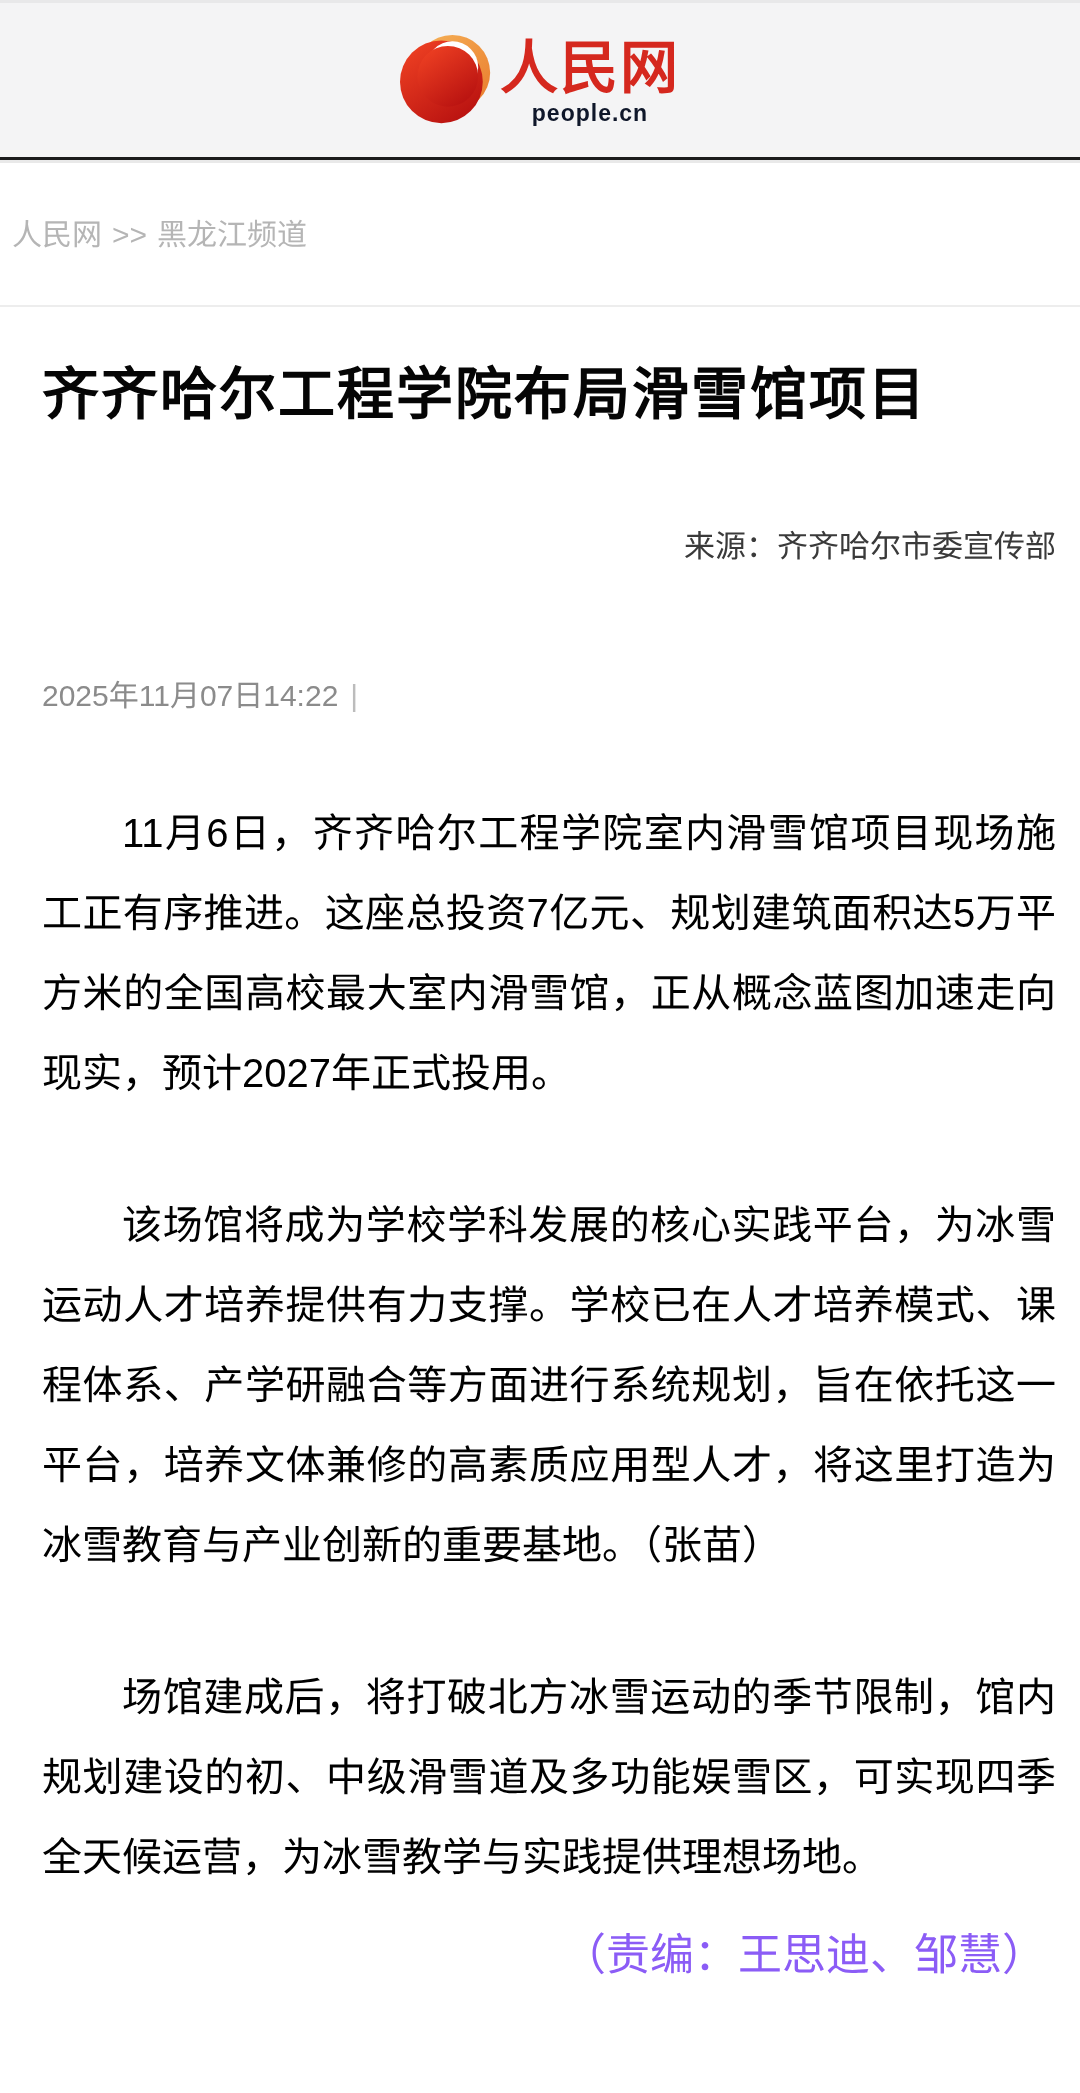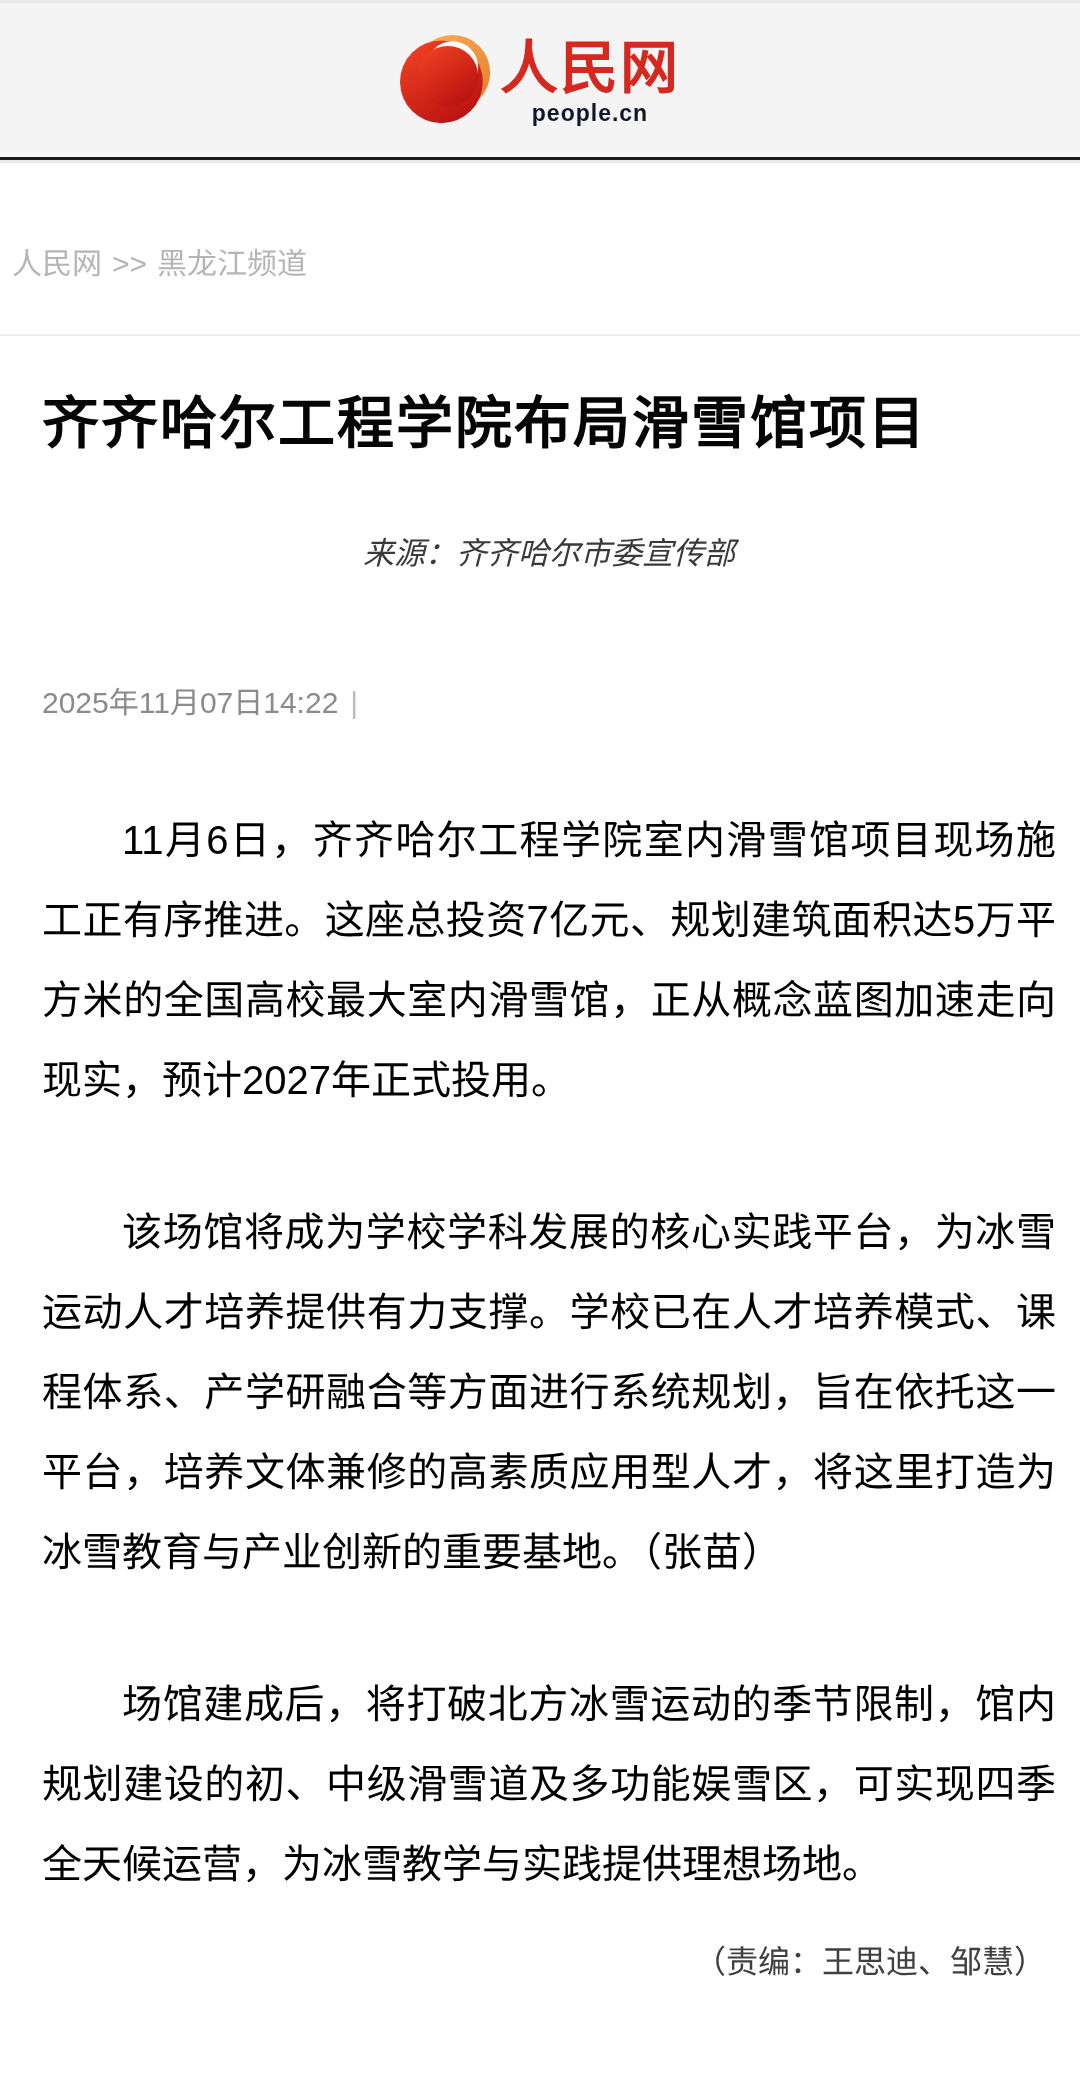--- a/index.html
+++ b/index.html
@@ -38,21 +38,21 @@
     color: #0f172a;
     font-size: 23px;
     font-weight: bold;
     letter-spacing: 1px;
     margin-top: 0px;
     line-height: 1;
   }
 
   
   .breadcrumb {
-    padding: 84px 0 53px 12px;
+    padding: 55px 0 53px 12px;
     border-bottom: 2px solid #ededed;
     font-size: 30px;
     line-height: 34px;
     color: #b5b5b5;
   }
   .breadcrumb .crumb { color: #b5b5b5; text-decoration: none; }
   .breadcrumb .sep { margin: 0 10px; color: #b5b5b5; }
 
   
   .article { margin: 0 24px 0 42px; }
@@ -60,26 +60,25 @@
   .article-title {
     margin: 52px 0 0 0;
     font-size: 57px;
     font-weight: bold;
     color: #050505;
     line-height: 70px;
     letter-spacing: 2px;
   }
 
   .source-row {
-    margin-top: 78px;
-    text-align: center;
+    margin-top: 100px;
+    text-align: right;
     font-size: 31px;
     line-height: 36px;
     color: #3a3a3a;
-    font-style: italic;
   }
 
   .date-row {
     margin-top: 111px;
     text-align: left;
     font-size: 30px;
     line-height: 40px;
     color: #8b8b8b;
   }
   .date-row .pipe { color: #bcbcbc; margin-left: 12px; }
@@ -91,23 +90,23 @@
     line-height: 80px;
     color: #000000;
     text-indent: 2em;
     text-align: justify;
   }
   .body-text p:last-child { margin-bottom: 0; }
 
   .editor-row {
     margin-top: 36px;
     text-align: right;
-    font-size: 32px;
+    font-size: 44px;
     line-height: 44px;
-    color: #404040;
+    color: #8b5cf6;
     padding-right: 10px;
   }
 
   .bottom-divider {
     margin: 123px 34px 0 42px;
     border-top: 2px solid #ebebeb;
     height: 0;
   }
 </style>
 </head>

